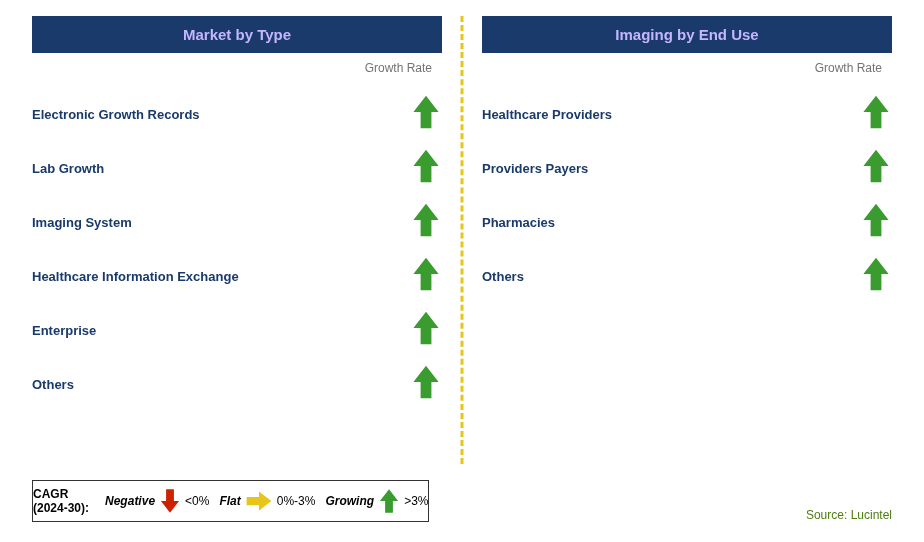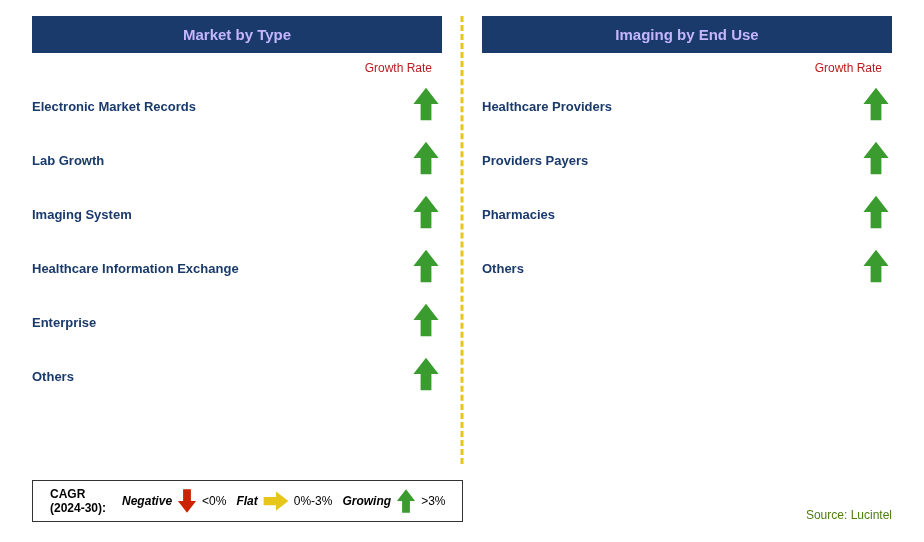--- a/index.html
+++ b/index.html
@@ -42,22 +42,22 @@
       text-align: center;
       font-weight: bold;
       font-size: 15px;
       padding: 10px 16px;
       margin-bottom: 8px;
     }
 
     .growth-rate-label {
       text-align: right;
       font-size: 12px;
-      color: #b91c1c;
-      margin-bottom: 4px;
+      color: #737373;
+      margin-bottom: 12px;
       padding-right: 10px;
     }
 
     .row-item {
       display: flex;
       align-items: center;
       justify-content: space-between;
       padding: 7px 0;
     }
 
@@ -84,21 +84,21 @@
     .footer-row {
       display: flex;
       justify-content: space-between;
       align-items: center;
       padding: 10px 20px 4px 20px;
       margin-top: 6px;
     }
 
     .legend-box {
       border: 1.5px solid #333;
-      padding: 6px 17px;
+      padding: 6px 0;
       display: flex;
       align-items: center;
       gap: 10px;
       font-size: 12px;
     }
 
     .legend-cagr {
       font-weight: bold;
       font-size: 12px;
       margin-right: 6px;
@@ -131,21 +131,21 @@
 <body>
 
 <div class="main-container">
   <div class="panels-row">
 
     <div class="panel">
       <div class="panel-header">Market by Type</div>
       <div class="growth-rate-label">Growth Rate</div>
 
       <div class="row-item">
-        <span class="row-label">Electronic Market Records</span>
+        <span class="row-label">Electronic Growth Records</span>
         <span class="arrow-up-green">
           <svg class="arrow-svg" viewBox="0 0 32 40">
               <polygon points="16,2 30,20 22,20 22,38 10,38 10,20 2,20" fill="#3a9c2e"></polygon>
             </svg>
         </span>
       </div>
       <div class="row-item">
         <span class="row-label">Lab Growth</span>
         <span class="arrow-up-green">
           <svg class="arrow-svg" viewBox="0 0 32 40">

